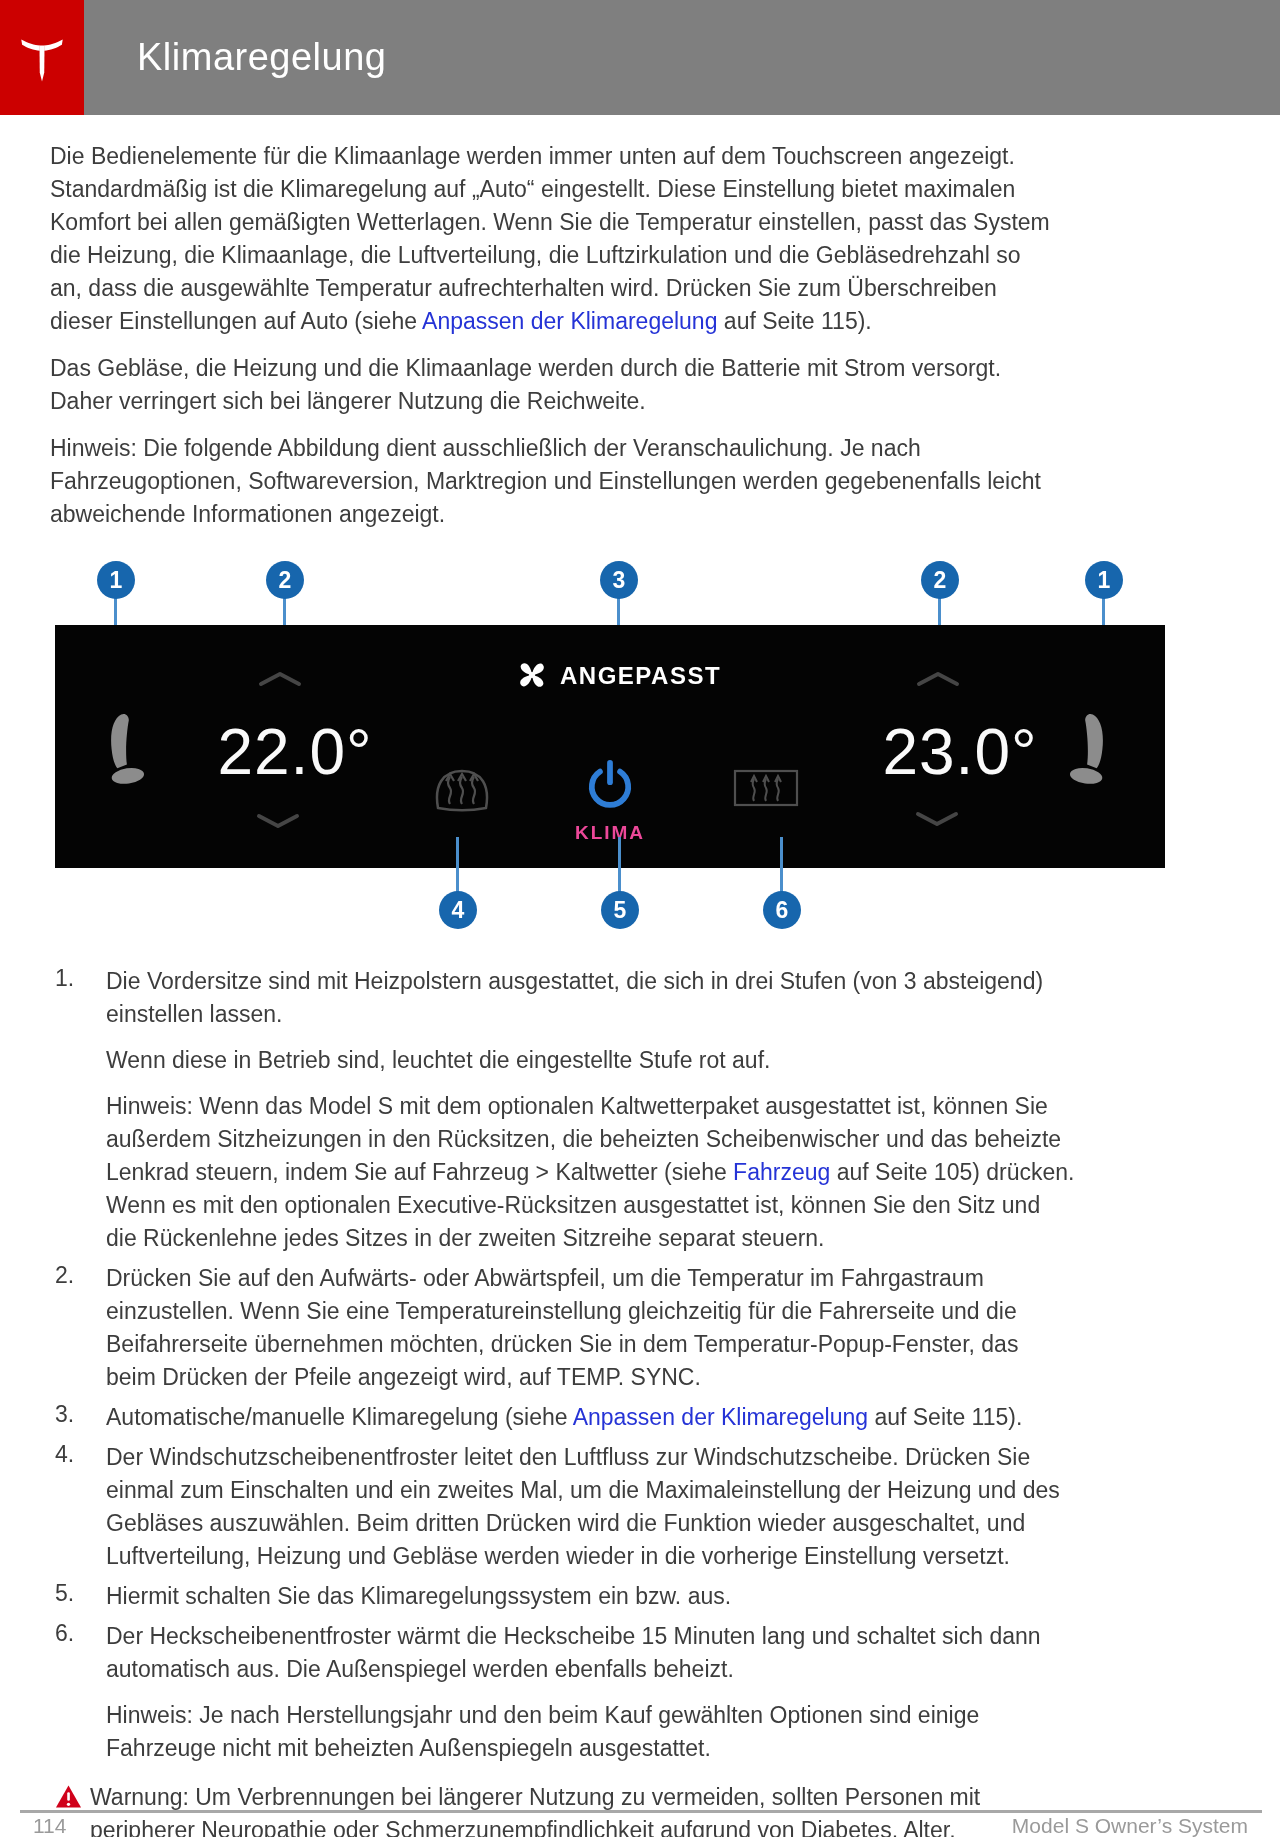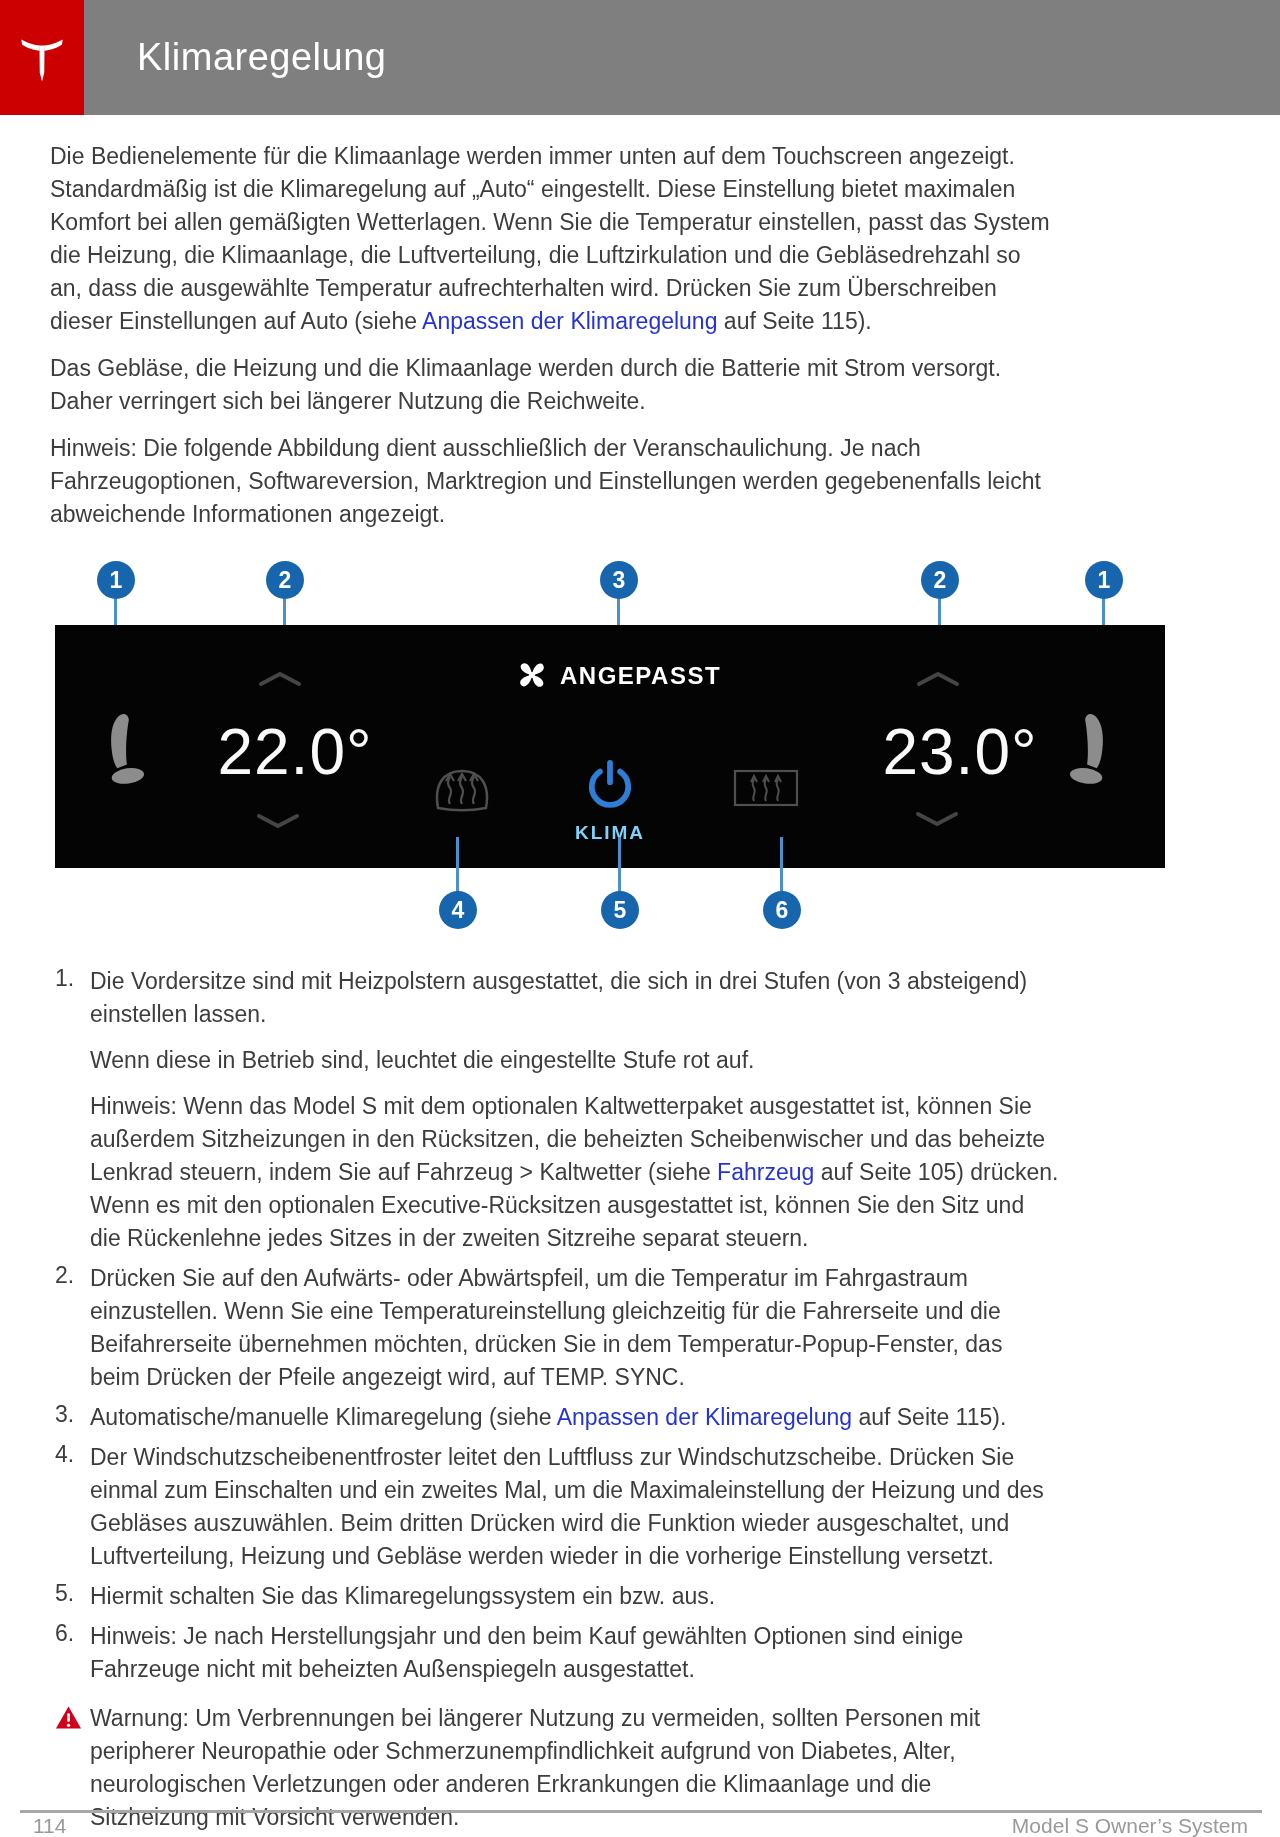--- a/index.html
+++ b/index.html
@@ -26,27 +26,27 @@
   
   .figure { position:relative; height:374px; margin-top:24px; }
   .callout { position:absolute; width:38px; height:38px; border-radius:50%; background:#1766ad;
              display:flex; align-items:center; justify-content:center;
              color:#fff; font-size:23px; font-weight:bold; }
   .stem { position:absolute; width:3px; background:#4b8fcc; }
   .panel { position:absolute; left:55px; top:70px; width:1110px; height:243px; background:#040404; }
   .pv { position:absolute; }
   .temp { font-size:64px; color:#fafafa; letter-spacing:1px; width:220px; text-align:center; }
   .status-label { color:#ffffff; font-size:24px; font-weight:bold; letter-spacing:1.5px; }
-  .klima-label { color:#7dd3fc; font-size:19px; font-weight:bold; letter-spacing:2px; width:100px; text-align:center; }
+  .klima-label { color:#ec4899; font-size:19px; font-weight:bold; letter-spacing:2px; width:100px; text-align:center; }
   
   .list { margin:36px 40px 0 55px; }
   .li { display:flex; margin-top:7px; }
   .li-num { width:35px; flex:0 0 35px; font-size:23px; line-height:27px; color:#3d3d3d; }
   .li-body { flex:1; max-width:1160px; }
-  .li-body .body { margin-left:0; margin-right:0; }
+  .li-body .body { margin-left:16px; margin-right:0; }
   .li-body .body:first-child { margin-top:0; }
   .sub { margin-top:13px; }
   
   .warning { display:flex; margin:16px 40px 0 55px; }
   .warn-icon { width:35px; flex:0 0 35px; padding-top:3px; }
   
   .footer-line { position:absolute; left:20px; right:18px; top:1810px; height:3px; background:#a8a8a8; }
   .footer-page { position:absolute; left:33px; top:1814px; font-size:21px; color:#9a9a9a; }
   .footer-manual { position:absolute; right:32px; top:1814px; font-size:21px; color:#9a9a9a; }
 </style>
@@ -238,20 +238,22 @@
     <div class="li">
       <span class="li-num">5.</span>
       <div class="li-body">
         <p class="body">Hiermit schalten Sie das Klimaregelungssystem ein bzw. aus.</p>
       </div>
     </div>
 
     <div class="li">
       <span class="li-num">6.</span>
       <div class="li-body">
+        <p class="body">Der Heckscheibenentfroster wärmt die Heckscheibe 15 Minuten lang und schaltet sich dann
+automatisch aus. Die Außenspiegel werden ebenfalls beheizt.</p>
         <p class="body sub">Hinweis: Je nach Herstellungsjahr und den beim Kauf gewählten Optionen sind einige
 Fahrzeuge nicht mit beheizten Außenspiegeln ausgestattet.</p>
       </div>
     </div>
   </div>
 
   <div class="warning">
     <span class="warn-icon">
       <svg width="27" height="25" viewBox="0 0 28 25">
         <path d="M14 1 L27 24 L1 24 Z" fill="#d0021b"></path>

